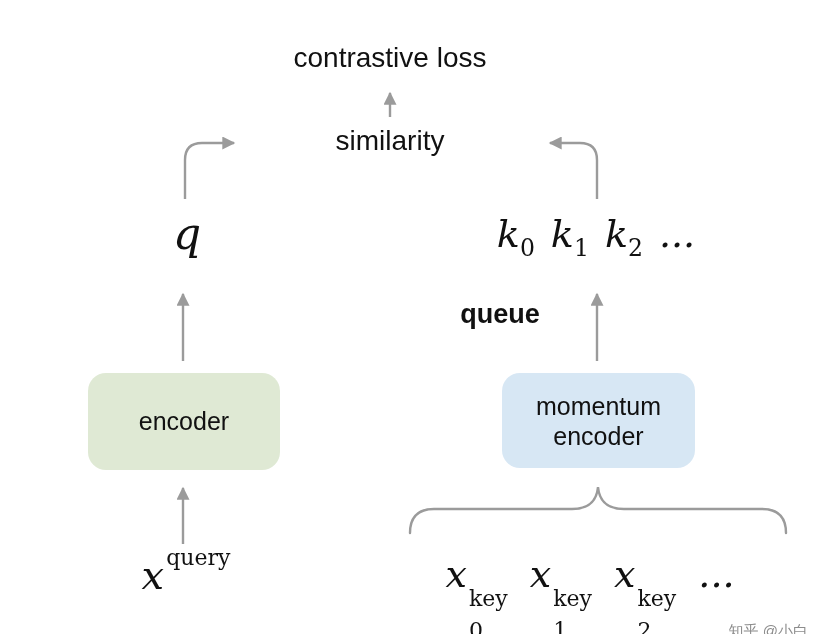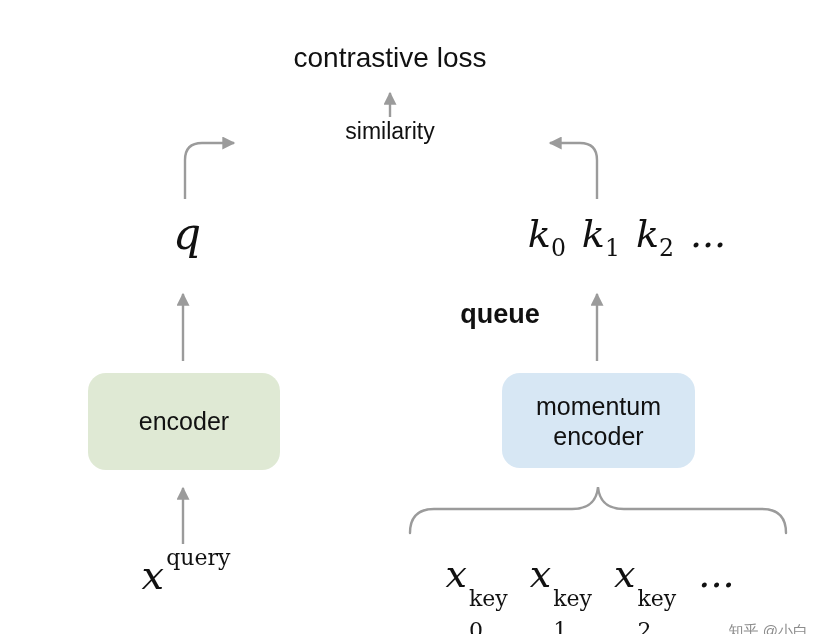--- a/index.html
+++ b/index.html
@@ -13,34 +13,34 @@
   }
   svg.layer { position:absolute; left:0; top:0; pointer-events:none; }
 
   .label {
     position:absolute;
     transform:translateX(-50%);
     white-space:nowrap;
     color:#111111;
   }
   .lbl-loss       { left:390px; top:42px;  font-size:28px; }
-  .lbl-similarity { left:390px; top:118px; font-size:23px; }
+  .lbl-similarity { left:390px; top:125px; font-size:28px; }
   .lbl-queue      { left:500px; top:299px; font-size:27px;font-weight:bold; }
 
   
   .math {
     position:absolute;
     transform:translateX(-50%);
     white-space:nowrap;
     font-family:"DejaVu Serif", serif;
     font-style:italic;
     color:#111111;
   }
   .m-q    { left:187px; top:208px; font-size:44px; }
-  .m-keys { left:627px; top:212px; font-size:38px; display:flex; gap:16px; align-items:baseline; }
+  .m-keys { left:596px; top:212px; font-size:38px; display:flex; gap:16px; align-items:baseline; }
   .m-keys .msub { font-size:0.62em; font-style:normal; }
   .m-ellipsis { font-style:italic; }
 
   .m-xquery { left:186px; top:552px; font-size:40px; }
   .m-xquery sup { font-size:0.55em; font-style:normal; position:relative; top:-0.45em; margin-left:2px; }
 
   .m-xkeys { left:590px; top:552px; font-size:38px; display:flex; gap:22px; align-items:baseline; }
   .stack {
     display:inline-flex;
     flex-direction:column;

